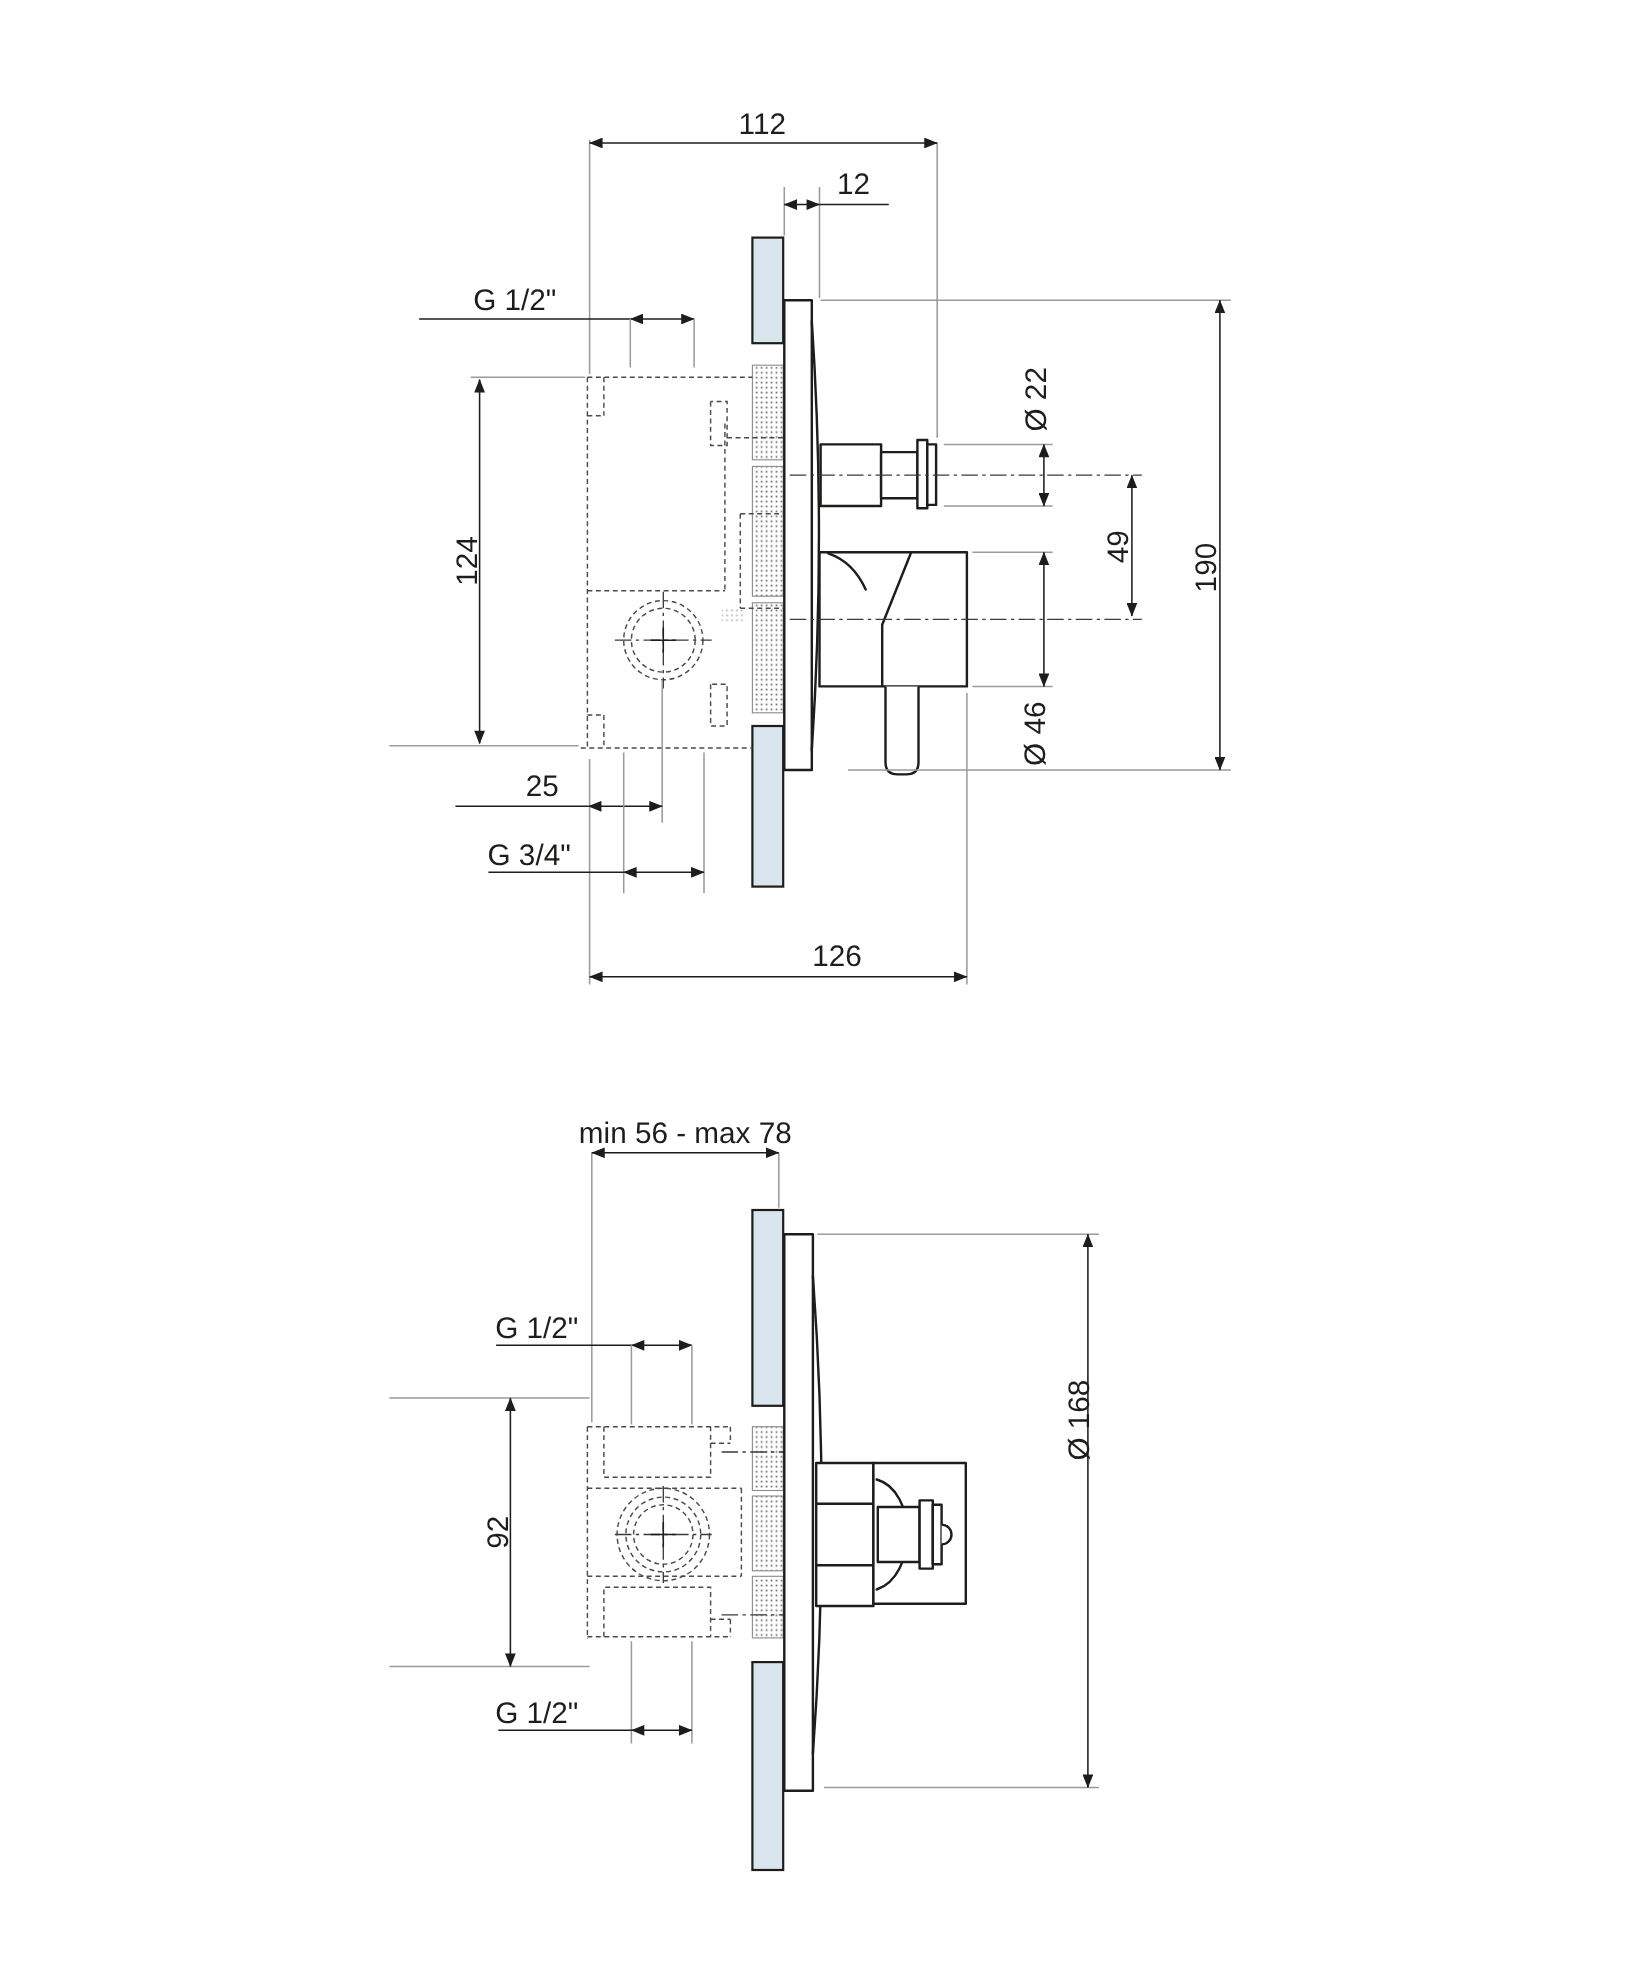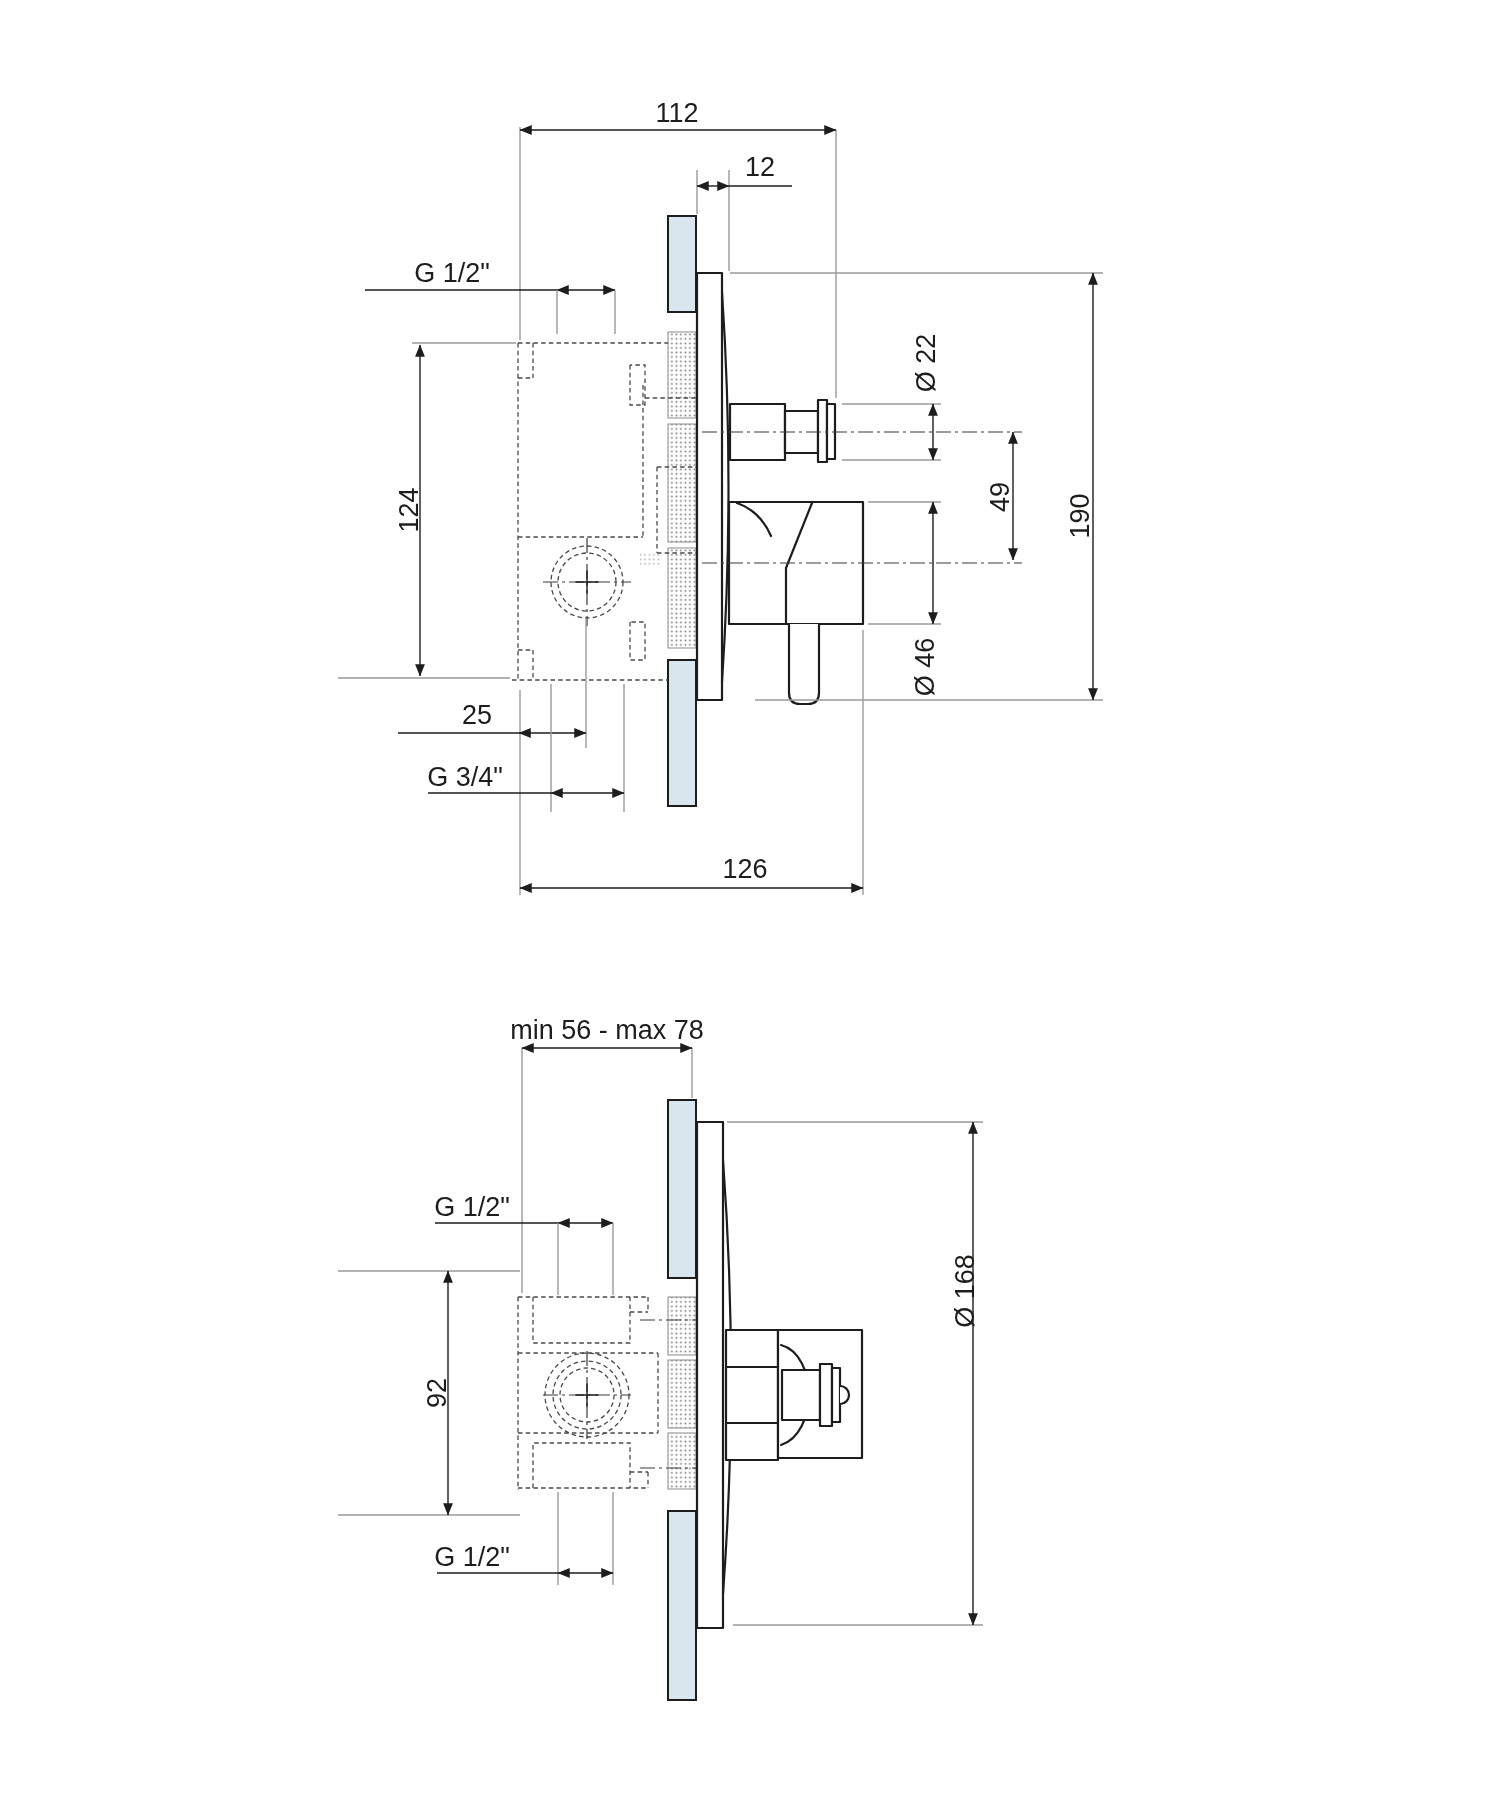--- a/index.html
+++ b/index.html
@@ -1,17 +1,17 @@
 <!DOCTYPE html>
 <html><head>
 <meta charset="utf-8">
 <style>
   html,body { margin:0; padding:0; background:#fff; }
   .canvas { position:relative; width:1260px; height:1796px; background:#fff;
-            font-family:"Liberation Sans", sans-serif; }
+            font-family:"Liberation Sans", sans-serif;margin-left:16px; }
   svg text { font-family:"Liberation Sans", sans-serif; font-size:27px; fill:#1d1d1b; }
   .s2  { stroke:#1d1d1b; stroke-width:2.2; fill:none; stroke-linejoin:round; stroke-linecap:round; }
   .s2f { stroke:#1d1d1b; stroke-width:2.2; fill:#ffffff; stroke-linejoin:round; }
   .s1  { stroke:#1d1d1b; stroke-width:1.4; fill:none; stroke-linecap:round; }
   .dash{ stroke:#4a4a4a; stroke-width:1.3; fill:none; stroke-dasharray:4.5 3.2; }
   .cl  { stroke:#3a3a3a; stroke-width:1.2; fill:none; stroke-dasharray:15 4 3 4; }
   .ext { stroke:#9b9b9b; stroke-width:1.4; fill:none; }
   .dim { stroke:#1d1d1b; stroke-width:1.4; fill:none; }
   .wall{ stroke:#1d1d1b; stroke-width:2; }
   .hat { stroke:#8b8b8b; stroke-width:1; }

